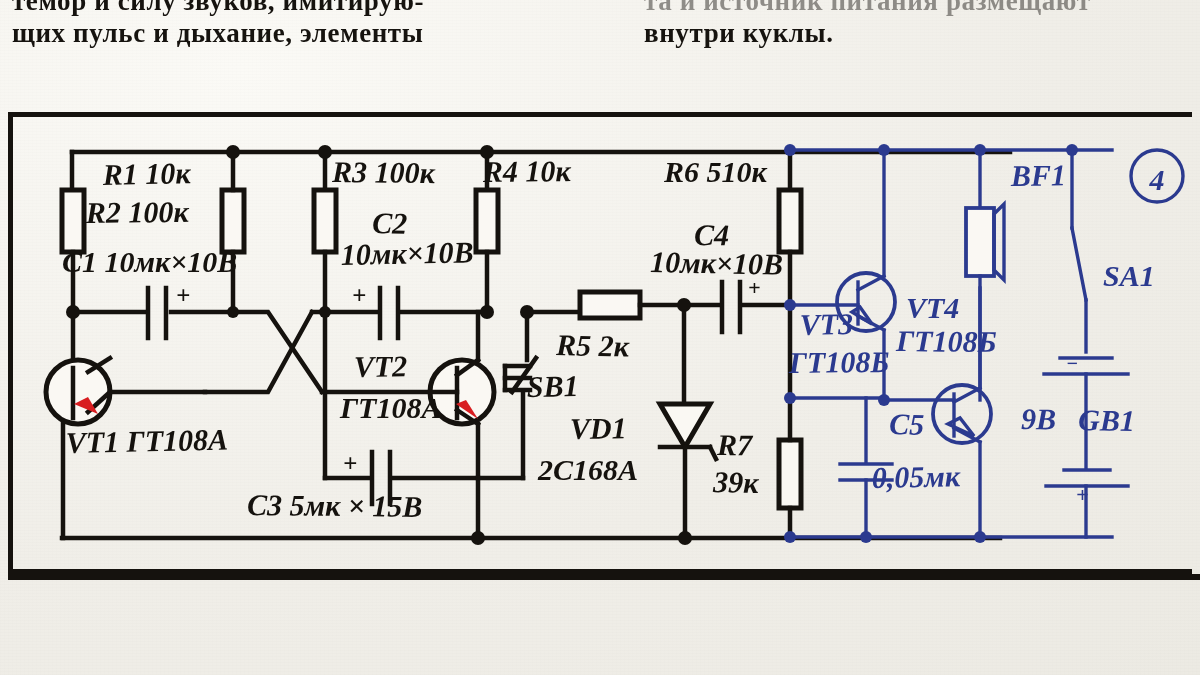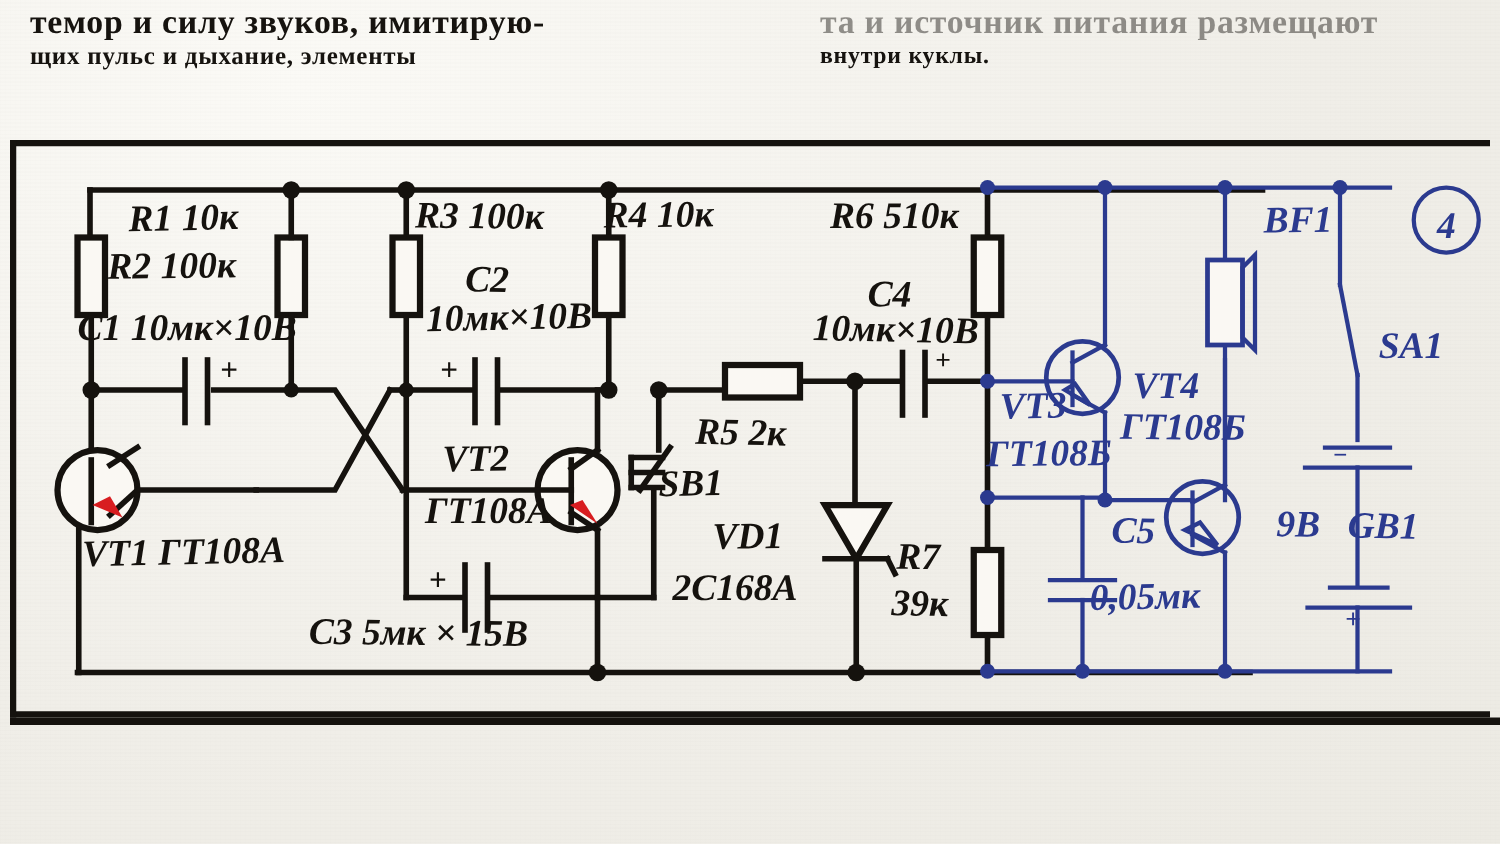--- a/index.html
+++ b/index.html
@@ -17,21 +17,21 @@
   }
   #noise{
     position:absolute;inset:0;
     opacity:.16;
     background-image:
       repeating-linear-gradient(0deg, rgba(0,0,0,.05) 0 1px, rgba(0,0,0,0) 1px 3px),
       repeating-linear-gradient(90deg, rgba(0,0,0,.035) 0 1px, rgba(0,0,0,0) 1px 4px);
     pointer-events:none;
   }
   
-  #textblock{position:absolute;left:16px;top:0;width:1102px;height:58px;margin-top:16px;}
+  #textblock{position:absolute;left:4px;top:0;width:1102px;height:58px;}
   .prn{
     position:absolute;
     font-family:"Liberation Serif", serif;
     font-weight:700;
     letter-spacing:.6px;
     white-space:nowrap;
   }
   .prn-black{color:#16130f;}
   .prn-blue{color:#2b2f78;}
   .clipTop{
@@ -58,24 +58,24 @@
   }
 </style>
 </head>
 <body>
 
 <div id="page"></div>
 <div id="noise"></div>
 
 <div id="textblock">
   <div class="prn prn-black clipTop" style="left:8px;top:-14px;font-size:27px;width:600px;height:30px;">темор и силу звуков, имитирую-</div>
-  <div class="prn prn-black" style="left:8px;top:18px;font-size:20px;">щих пульс и дыхание, элементы</div>
+  <div class="prn prn-black" style="left:8px;top:18px;font-size:27px;">щих пульс и дыхание, элементы</div>
 
   <div class="prn prn-black clipTop" style="left:640px;top:-14px;font-size:27px;width:560px;height:30px;opacity:.45;">та и источник питания размещают</div>
-  <div class="prn prn-black" style="left:640px;top:18px;font-size:19px;text-align:center;">внутри куклы.</div>
+  <div class="prn prn-black" style="left:640px;top:18px;font-size:27px;text-align:center;">внутри куклы.</div>
 </div>
 
 <div id="frame"></div>
 <div id="frame2"></div>
 
 <div id="svgwrap">
 <svg width="1200" height="675" viewBox="0 0 1200 675" xmlns="http://www.w3.org/2000/svg">
   <defs>
     <style>
       .wb{stroke:#15120e;stroke-width:4.5;fill:none;stroke-linecap:square;}

